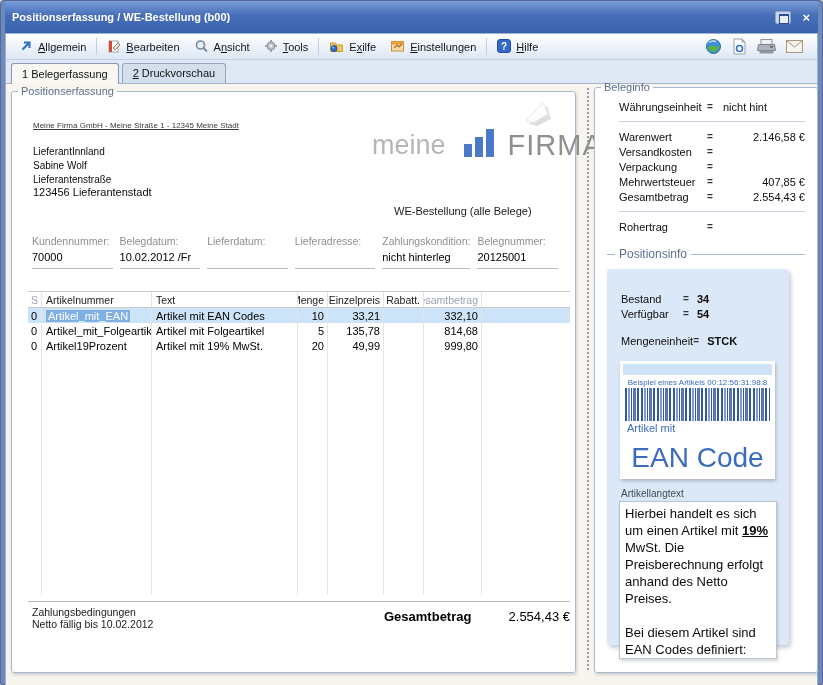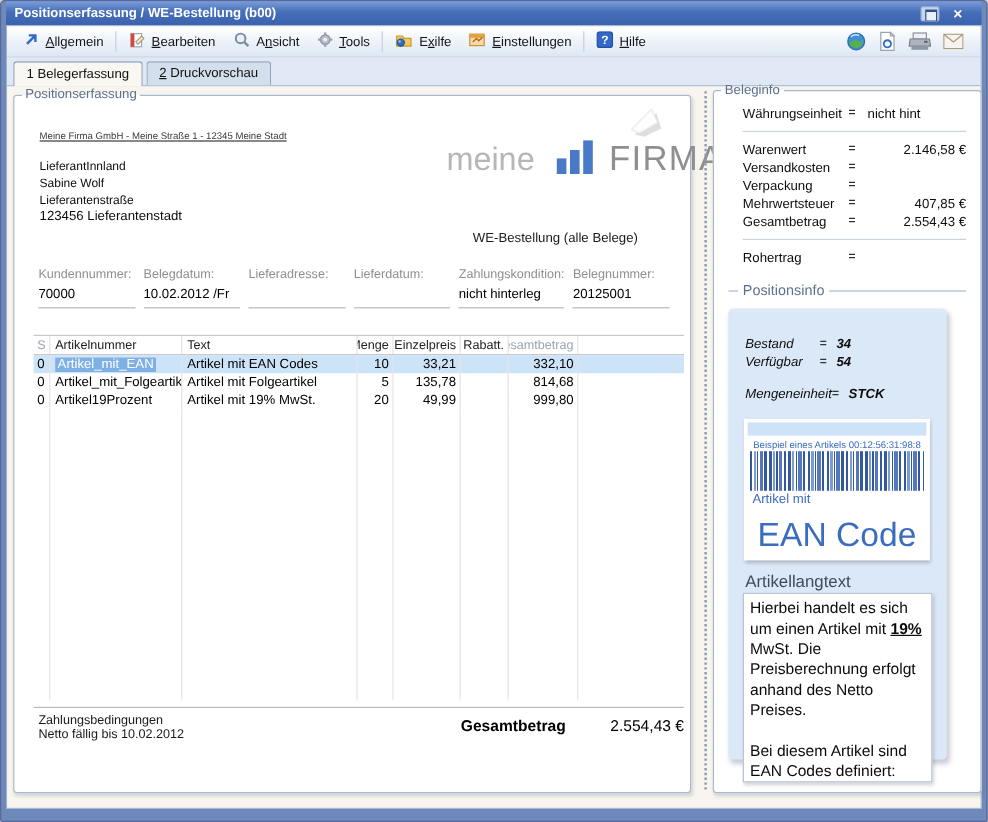--- a/index.html
+++ b/index.html
@@ -1,22 +1,22 @@
 <!DOCTYPE html>
 <html><head>
 <meta charset="utf-8">
 <style>
   * { margin:0; padding:0; box-sizing:border-box; }
   body { background:#d8d4c8; font-family:"Liberation Sans", sans-serif; }
   .window{ width:823px; height:685px; margin:0 auto; position:relative;
     background:#6e89bb; border:1px solid #57699a; border-radius:4px 4px 2px 2px;
     padding:0 4px 6px 4px; box-shadow:2px 3px 5px rgba(0,0,0,.35); }
-  .titlebar{ height:20px; display:flex; align-items:center;
+  .titlebar{ height:32px; display:flex; align-items:center;
     background:linear-gradient(180deg,#7b9cd8 0%,#466eb8 45%,#3a62ae 100%);
-    color:#fff; font-size:11px; font-weight:bold; padding:0 12px 0 7px; }
+    color:#fff; font-size:11px; font-weight:bold; padding:0 4px 0 7px; }
   .titlebar .spacer{ flex:1; }
   .win-btn{ width:16px; height:13px; background:#c7d6ee; border:1px solid #8fa6cc;
     border-radius:2px; position:relative; margin-right:7px; cursor:pointer; }
   .win-btn::after{ content:""; position:absolute; left:3px; top:2px; width:8px; height:7px;
     border:1px solid #2d4f8e; border-top-width:2px; background:#e8eefa; }
   .win-close{ color:#fff; font-size:13px; font-weight:bold; padding:0 4px; cursor:pointer; line-height:1; }
   .window-inner{ height:653px; background:#f7f5ed; border:1px solid #9db0cf; display:flex; flex-direction:column; }
   
   .menubar{ height:26px; flex:0 0 26px; background:linear-gradient(180deg,#ffffff,#dde7f4);
     border-bottom:1px solid #c2d0e3; display:flex; align-items:center; padding:0 6px; font-size:11px; color:#15151a; }
@@ -87,34 +87,34 @@
   .b-eq{ flex:0 0 16px; font-weight:bold; font-size:10px; color:#333; }
   .b-val{ flex:1; text-align:right; white-space:nowrap; }
   .b-val.left{ text-align:left; }
   .b-hr{ border-top:1px solid #c9d2de; margin:7px 0; }
   .sub-legend{ display:flex; align-items:center; margin:13px 0 0 -12px; }
   .sub-legend .dash{ width:8px; height:1px; background:#a8b9ce; }
   .sub-legend .txt{ font-size:12px; color:#5e7090; padding:0 4px; }
   .sub-legend .line{ flex:1; height:1px; background:#a8b9ce; }
   .pos-panel{ margin:8px 16px 0 -12px; height:376px; background:#dbe8f7; border-radius:4px;
     box-shadow:2px 3px 4px rgba(100,110,135,.35); padding-top:22px; }
-  .p-row{ display:flex; align-items:center; height:15px; padding-left:14px; font-size:11px;font-style:italic; }
+  .p-row{ display:flex; align-items:center; height:15px; padding-left:14px; font-size:11px; }
   .p-label{ flex:0 0 62px; }
   .p-eq{ flex:0 0 14px; font-weight:bold; font-size:10px; color:#333; }
   .p-val{ font-weight:600; }
   .gap12{ height:12px; }
   .barcode-box{ margin:13px 0 0 13px; width:155px; background:#fff;
     box-shadow:1px 2px 3px rgba(0,0,0,.22); padding:3px 3px 4px; }
   .bc-strip{ height:11px; background:#cfe3f8; margin-bottom:3px; }
   .bc-caption{ font-size:8px; color:#3a6cc0; text-align:center; white-space:nowrap; overflow:hidden; }
   .bc-bars{ height:33px; margin:1px 2px;
     background:repeating-linear-gradient(90deg,#33589e 0 2px,#fff 2px 3px,#7d9cd0 3px 5px,#fff 5px 6px,#33589e 6px 7px,#fff 7px 8px,#5577bb 8px 11px,#fff 11px 12px,#33589e 12px 14px,#fff 14px 16px); }
   .bc-mid{ font-size:11px; color:#3a6cc0; padding-left:4px; margin-top:1px; }
   .bc-big{ font-size:28px; color:#3a6cc0; text-align:center; margin:8px 0 1px; }
-  .lang-label{ margin:9px 0 2px 14px; font-size:14px; color:#3f4a5a; }
+  .lang-label{ margin:9px 0 2px 14px; font-size:10px; color:#3f4a5a; }
   .lang-box{ margin-left:12px; width:158px; height:158px; background:#fff; border:1px solid #b6c4d6;
     box-shadow:1px 2px 3px rgba(0,0,0,.18); padding:3px 5px; font-size:13px; line-height:17px; color:#0b0b0b; overflow:hidden; }
   .lang-box .bu{ font-weight:bold; text-decoration:underline; }
   .lang-box .blank{ height:17px; }
 </style>
 </head>
 <body>
 
 <div class="window">
   <div class="titlebar">
@@ -278,26 +278,26 @@
               <div class="field-label">Kundennummer:</div>
               <div class="field-value">70000</div>
               <div class="field-line"></div>
             </div>
             <div class="field">
               <div class="field-label">Belegdatum:</div>
               <div class="field-value">10.02.2012 /Fr</div>
               <div class="field-line"></div>
             </div>
             <div class="field">
+              <div class="field-label">Lieferdatum:</div>
+              <div class="field-value"></div>
+              <div class="field-line"></div>
+            </div>
+            <div class="field">
               <div class="field-label">Lieferadresse:</div>
-              <div class="field-value"></div>
-              <div class="field-line"></div>
-            </div>
-            <div class="field">
-              <div class="field-label">Lieferdatum:</div>
               <div class="field-value"></div>
               <div class="field-line"></div>
             </div>
             <div class="field">
               <div class="field-label">Zahlungskondition:</div>
               <div class="field-value">nicht hinterleg</div>
               <div class="field-line"></div>
             </div>
             <div class="field">
               <div class="field-label">Belegnummer:</div>

